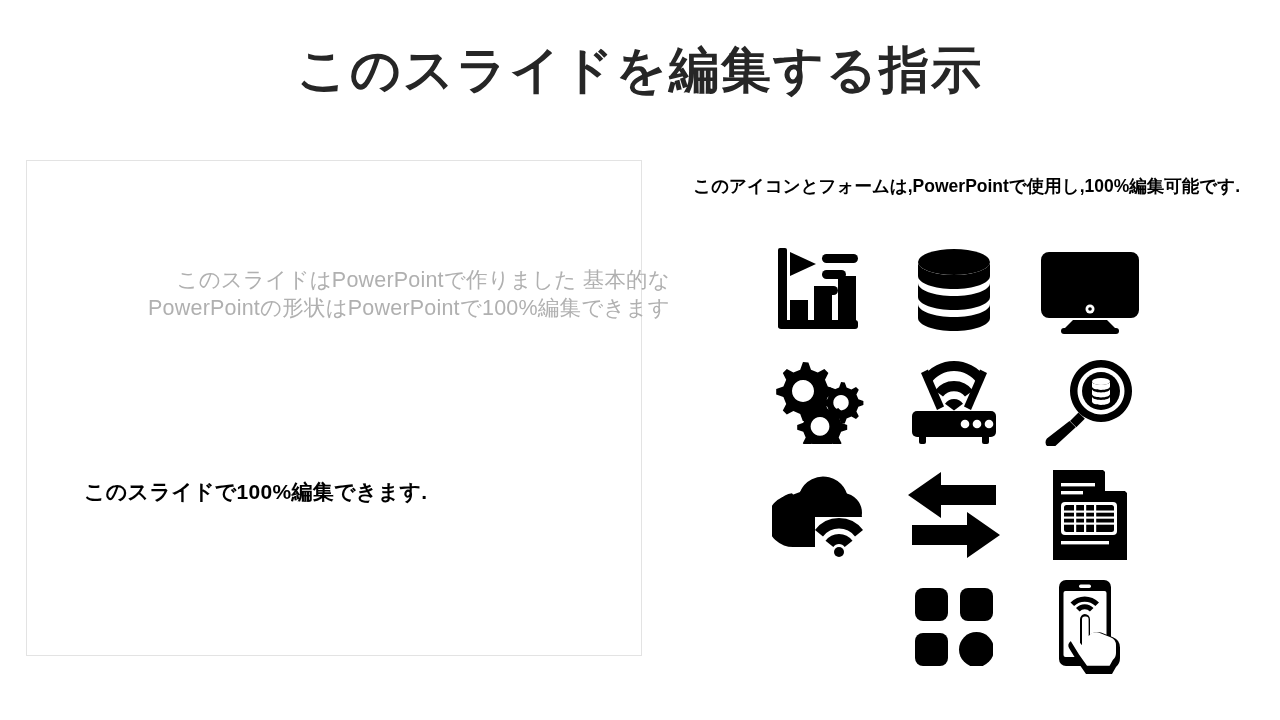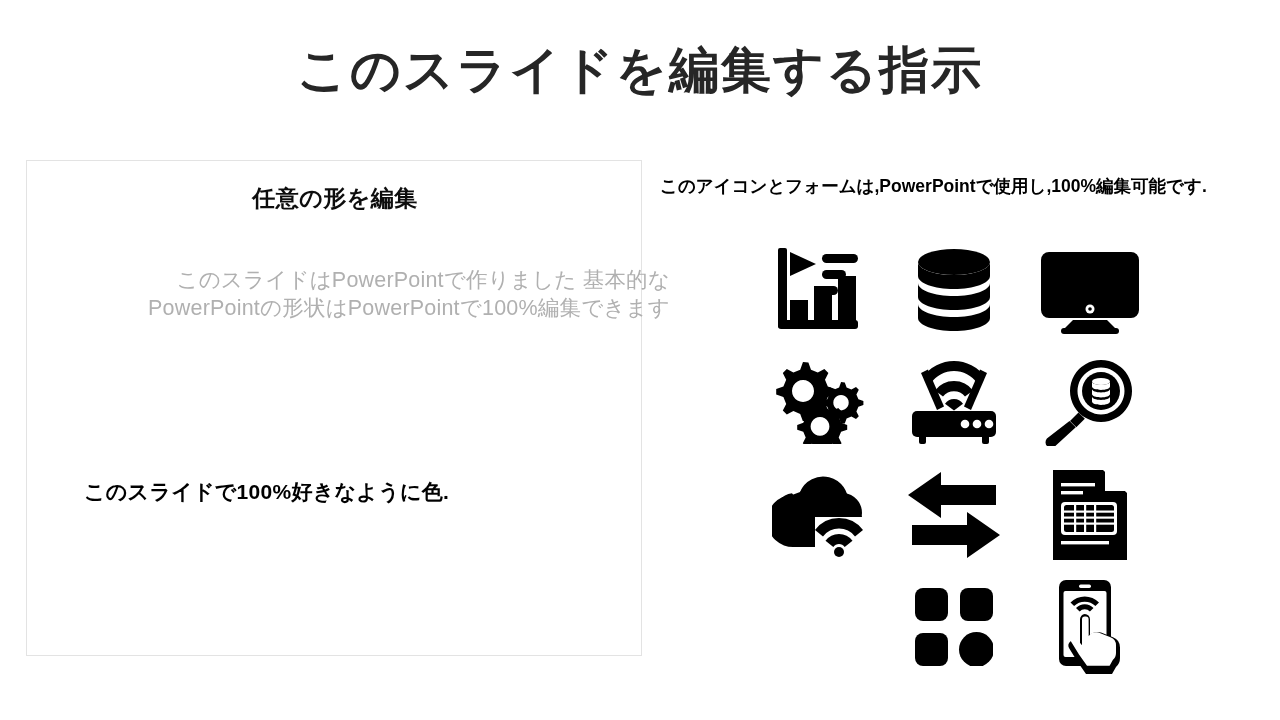--- a/index.html
+++ b/index.html
@@ -81,21 +81,21 @@
     color: #000000;
     letter-spacing: 0.3px;
   }
 
   
   #icons-caption {
     position: absolute;
     left: 660px;
     top: 174px;
     width: 580px;
-    text-align: left;
+    text-align: right;
     font-size: 17.5px;
     font-weight: bold;
     color: #000000;
     white-space: nowrap;
   }
   #icon-grid {
     position: absolute;
     left: 750px;
     top: 235px;
     width: 410px;
@@ -112,23 +112,22 @@
   .icon-cell.empty { visibility: hidden; }
 </style>
 </head>
 <body>
 
 <div id="slide">
 
   <div id="slide-title">このスライドを編集する指示</div>
 
   <div id="left-panel">
-    <div id="left-panel-heading">任意の形を編集</div>
     <div class="body-paragraph" id="paragraph-1">このスライドはPowerPointで作りました 基本的なPowerPointの形状はPowerPointで100%編集できます</div>
-    <div id="emphasis-line">このスライドで100%好きなように色.</div>
+    <div id="emphasis-line">このスライドで100%編集できます.</div>
   </div>
 
   <div id="icons-caption">このアイコンとフォームは,PowerPointで使用し,100%編集可能です.</div>
 
   <div id="icon-grid">
 
     <div class="icon-cell">
       <svg width="84" height="86" viewBox="0 0 84 86" fill="#000">
         <rect x="2" y="0" width="9" height="80" rx="2"></rect>
         <rect x="2" y="72" width="80" height="9" rx="3"></rect>

